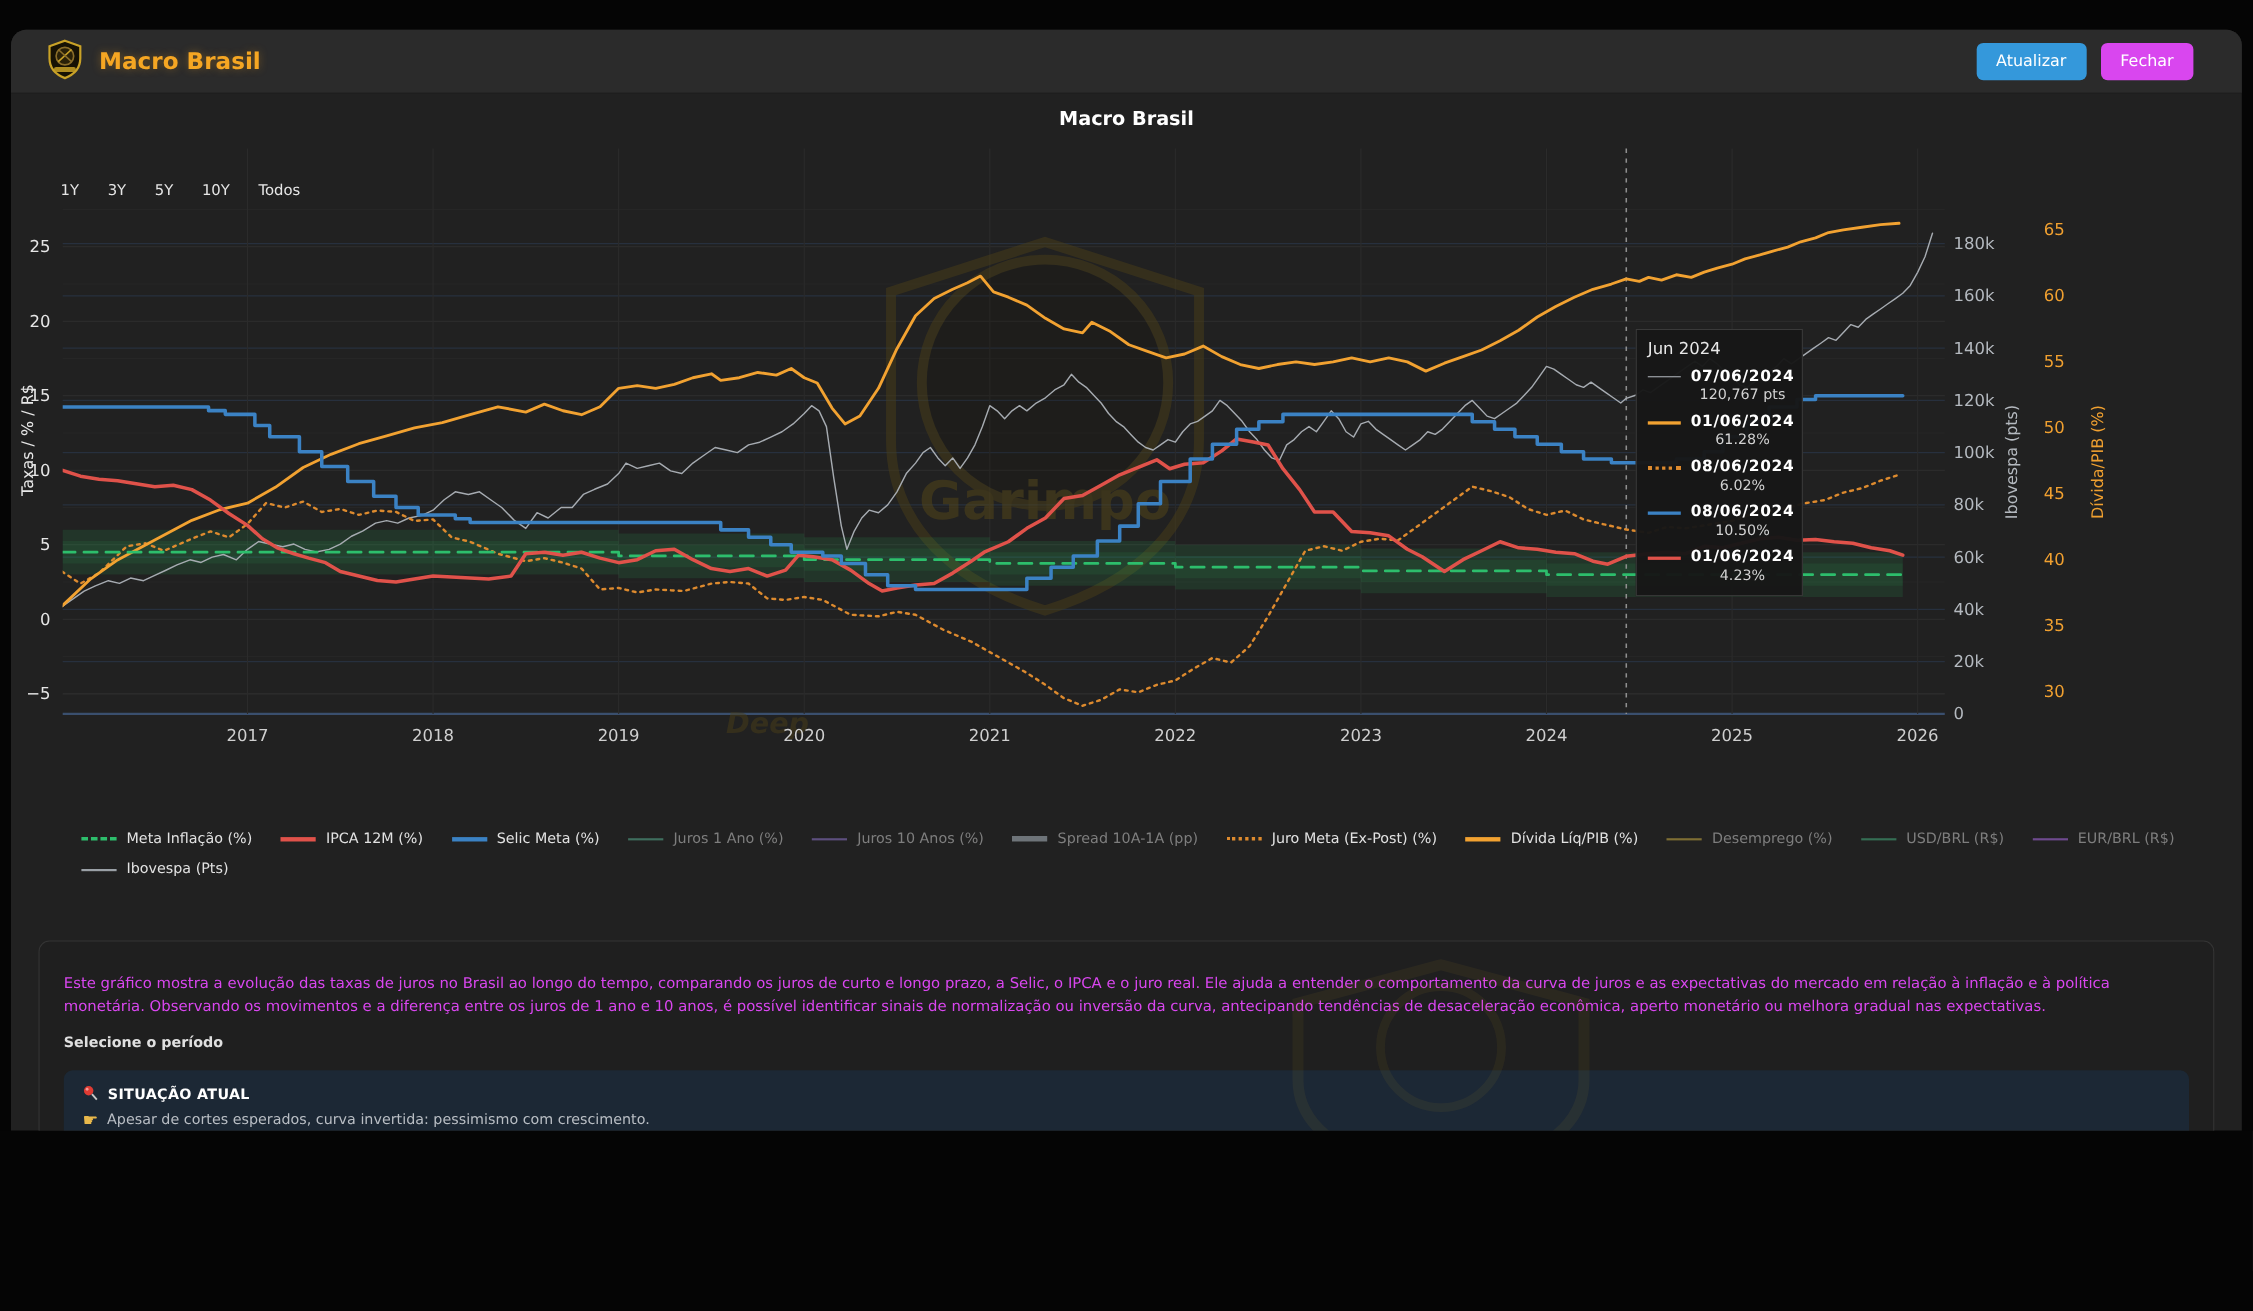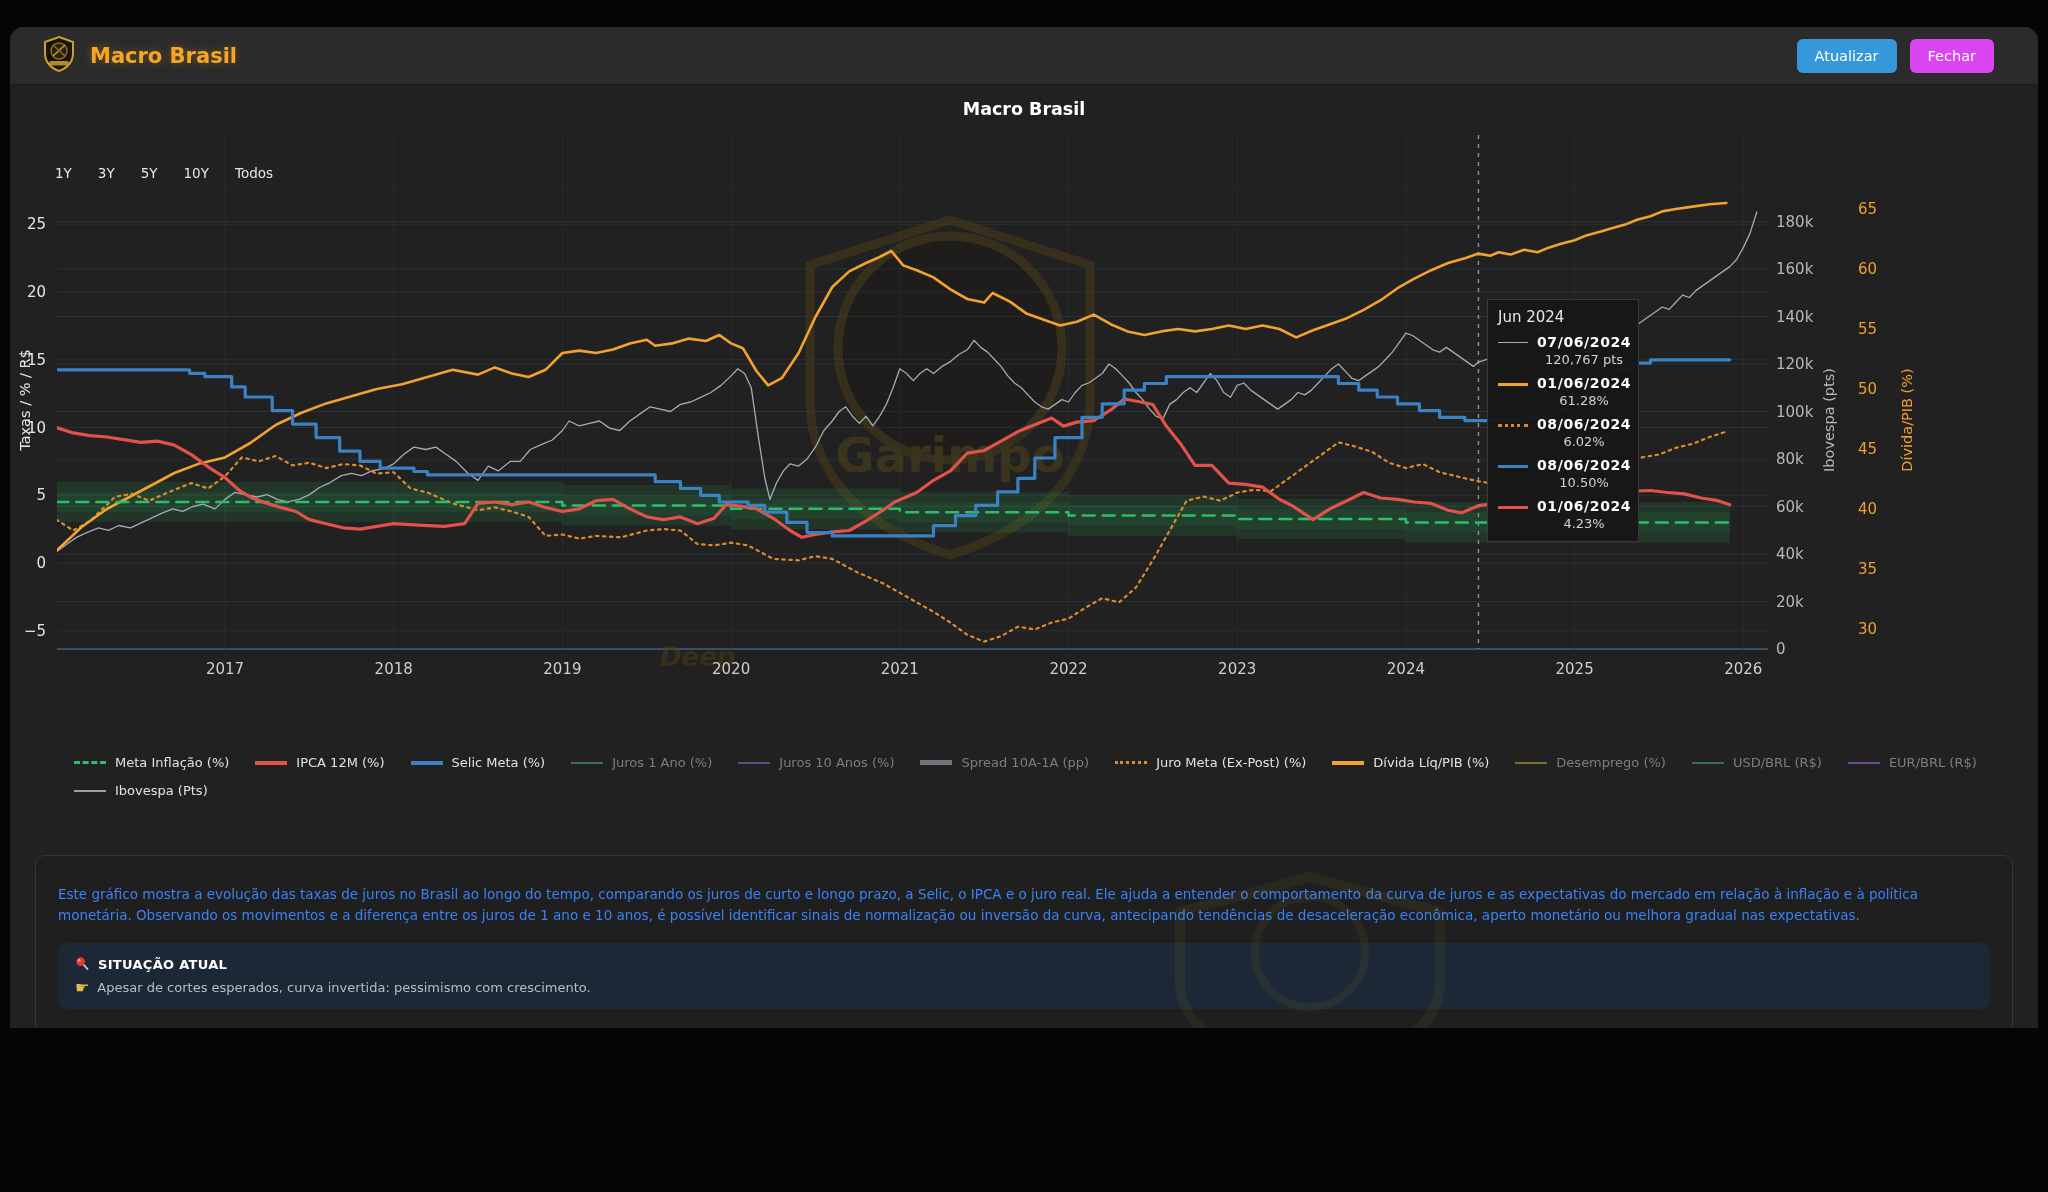--- a/index.html
+++ b/index.html
@@ -26,21 +26,21 @@
   .tt-date{font-weight:bold;color:#fff;font-size:14px;letter-spacing:.6px;}
   .tt-val{color:#d2d2d2;font-size:13px;margin-top:2px;text-align:center;}
   .legend{position:absolute;left:64px;top:728px;width:1920px;}
   .lrow{display:flex;gap:26px;margin-bottom:13px;}
   .li{display:flex;align-items:center;gap:9px;white-space:nowrap;cursor:pointer;font-size:13px;}
   .li .lbl{color:#e2e2e2;}
   .li.off .lbl{color:#7e7e7e;}
   .sw{width:32px;min-width:32px;}
   .panel{position:absolute;left:25px;top:828px;width:1978px;height:302px;background:#1f1f1f;border:1px solid #343434;border-radius:10px;padding:18px 22px;}
   .p-title{display:flex;align-items:center;gap:10px;font-size:19px;font-weight:bold;color:#fff;}
-  .p-desc{margin:10px 0 0;color:#3b82f6;font-size:13.5px;line-height:1.55;}
+  .p-desc{margin:10px 0 0;color:#d946ef;font-size:13.5px;line-height:1.55;}
   .p-label{margin-top:15px;font-size:13px;font-weight:bold;color:#e0e0e0;}
   .sel-wrap{position:relative;width:392px;margin-top:9px;}
   .sel-wrap select{width:100%;height:46px;background:#17191c;color:#f0f0f0;border:1px solid #54575d;border-radius:10px;font-size:14.5px;padding:0 38px 0 14px;appearance:none;-webkit-appearance:none;font-family:inherit;}
   .chev{position:absolute;right:13px;top:19px;pointer-events:none;}
   .situation{margin-top:17px;background:#1c2835;border-radius:8px;padding:13px 17px;}
   .sit-head{display:flex;align-items:center;gap:8px;font-weight:bold;font-size:13px;color:#fff;letter-spacing:.3px;}
   .sit-main{margin-top:9px;font-weight:bold;font-size:15.5px;color:#f0f0f0;}
   .sit-sub{margin-top:6px;font-size:13px;color:#b9bec4;display:flex;align-items:center;gap:8px;}
   .hand{color:#e8b84b;font-size:16px;line-height:1;}
   .ghost-shield{position:absolute;left:1150px;top:845px;opacity:.07;pointer-events:none;z-index:3;}
@@ -277,20 +277,21 @@
 
     <span class="ghost-shield">
       <svg width="300" height="200" viewBox="0 0 300 200">
         <path d="M150 5 L280 40 V110 C280 160 220 190 150 198 C80 190 20 160 20 110 V40 Z" fill="none" stroke="#c9a227" stroke-width="10"></path>
         <circle cx="150" cy="80" r="55" fill="none" stroke="#c9a227" stroke-width="8"></circle>
       </svg>
     </span>
 
     <div class="panel">
       <p class="p-desc">Este gráfico mostra a evolução das taxas de juros no Brasil ao longo do tempo, comparando os juros de curto e longo prazo, a Selic, o IPCA e o juro real. Ele ajuda a entender o comportamento da curva de juros e as expectativas do mercado em relação à inflação e à política monetária. Observando os movimentos e a diferença entre os juros de 1 ano e 10 anos, é possível identificar sinais de normalização ou inversão da curva, antecipando tendências de desaceleração econômica, aperto monetário ou melhora gradual nas expectativas.</p>
+      <div class="p-label">Selecione o período</div>
       <div class="situation">
         <div class="sit-head">
           <span>
             <svg width="15" height="15" viewBox="0 0 15 15">
               <circle cx="5.6" cy="5.6" r="4.3" fill="#e03b33"></circle>
               <circle cx="4.2" cy="4.2" r="1.3" fill="#f59a94"></circle>
               <line x1="8.6" y1="8.6" x2="13" y2="13.6" stroke="#c9c9c9" stroke-width="1.7"></line>
             </svg>
           </span>
           <span>SITUAÇÃO ATUAL</span>

